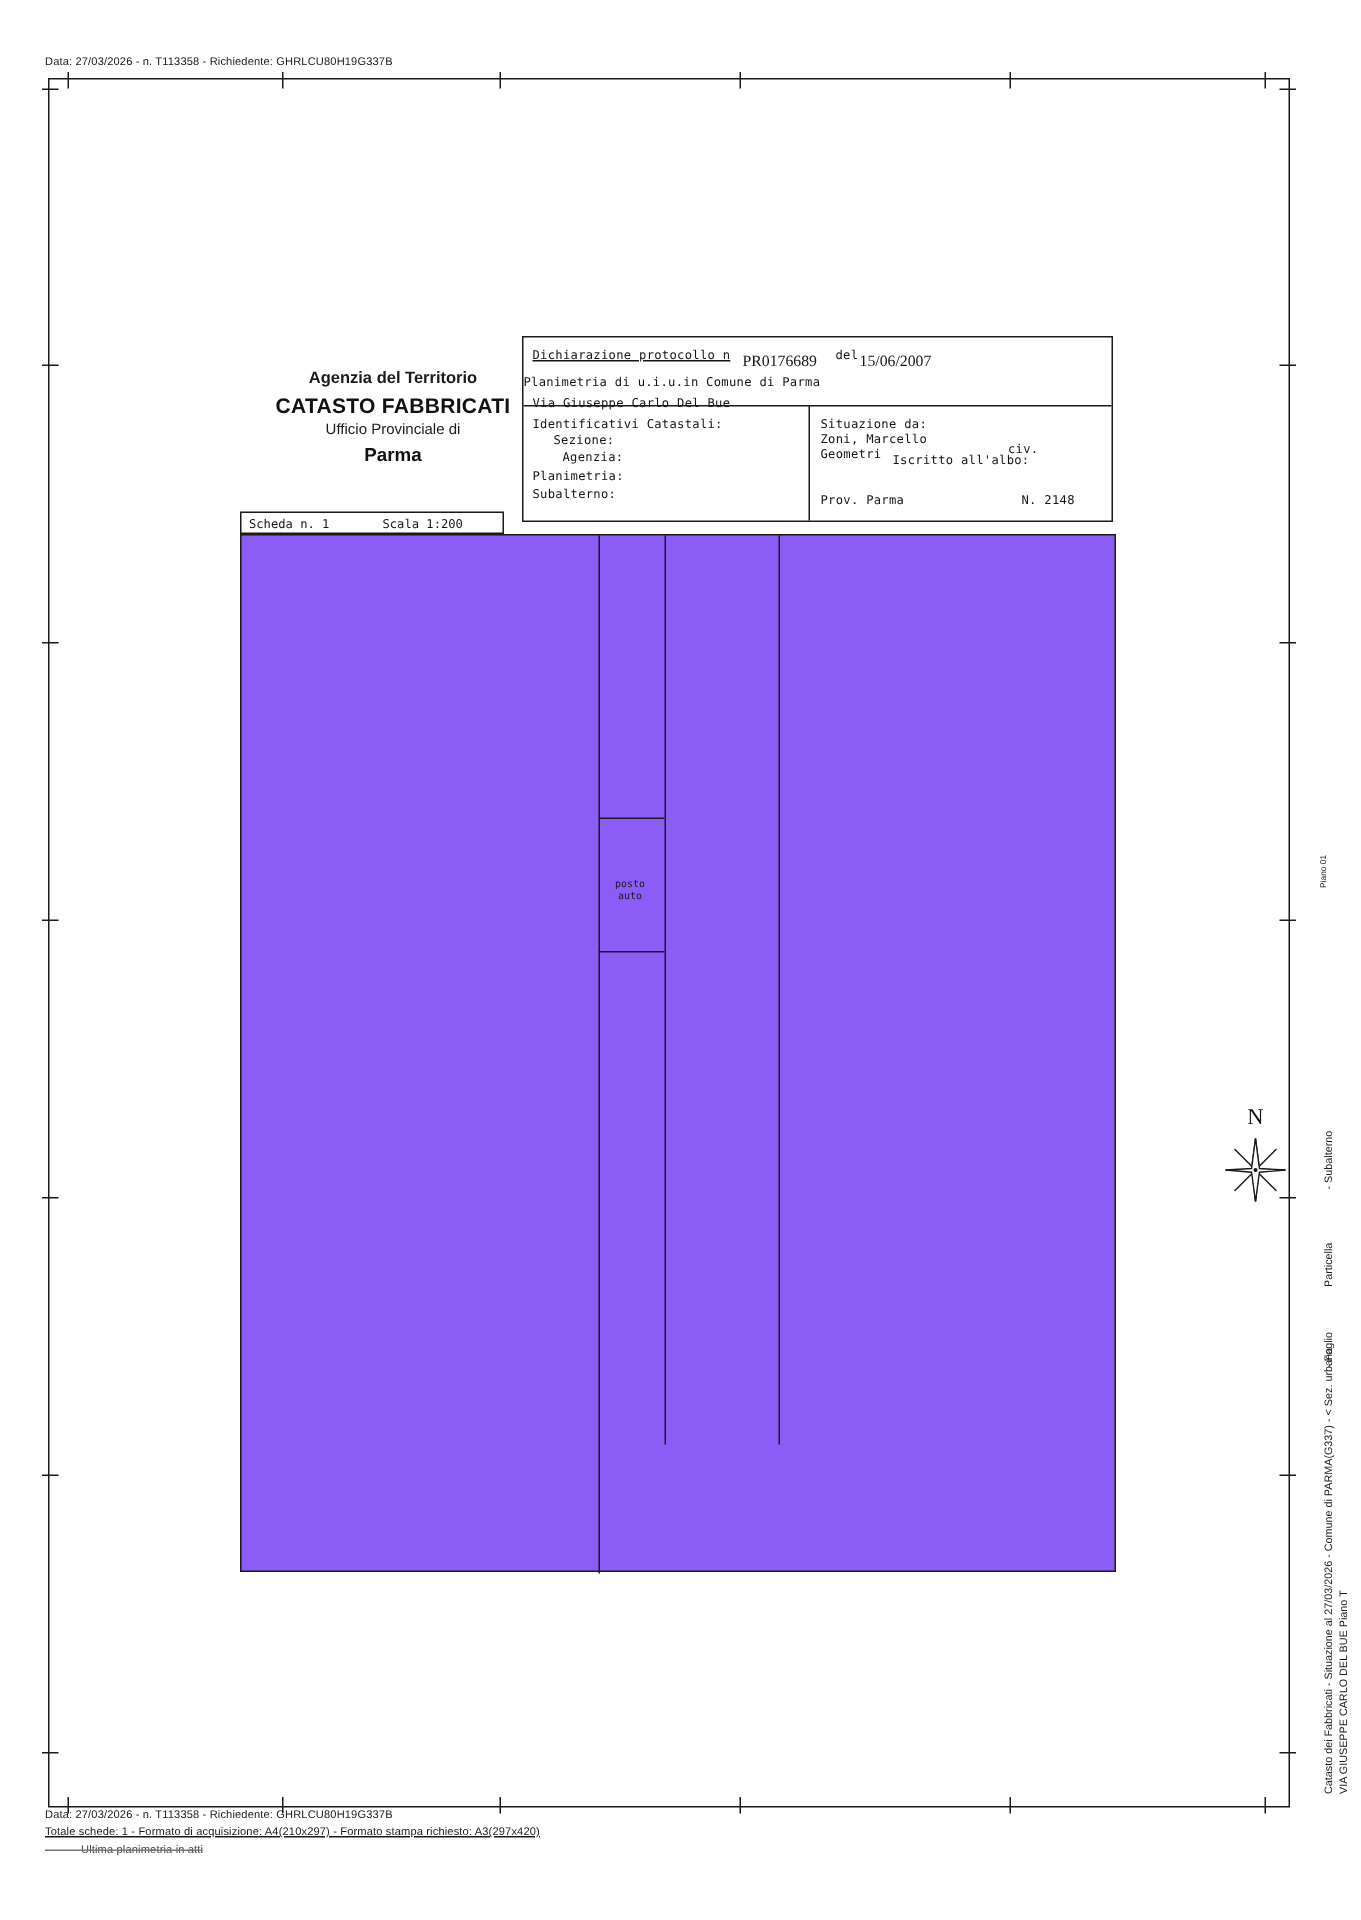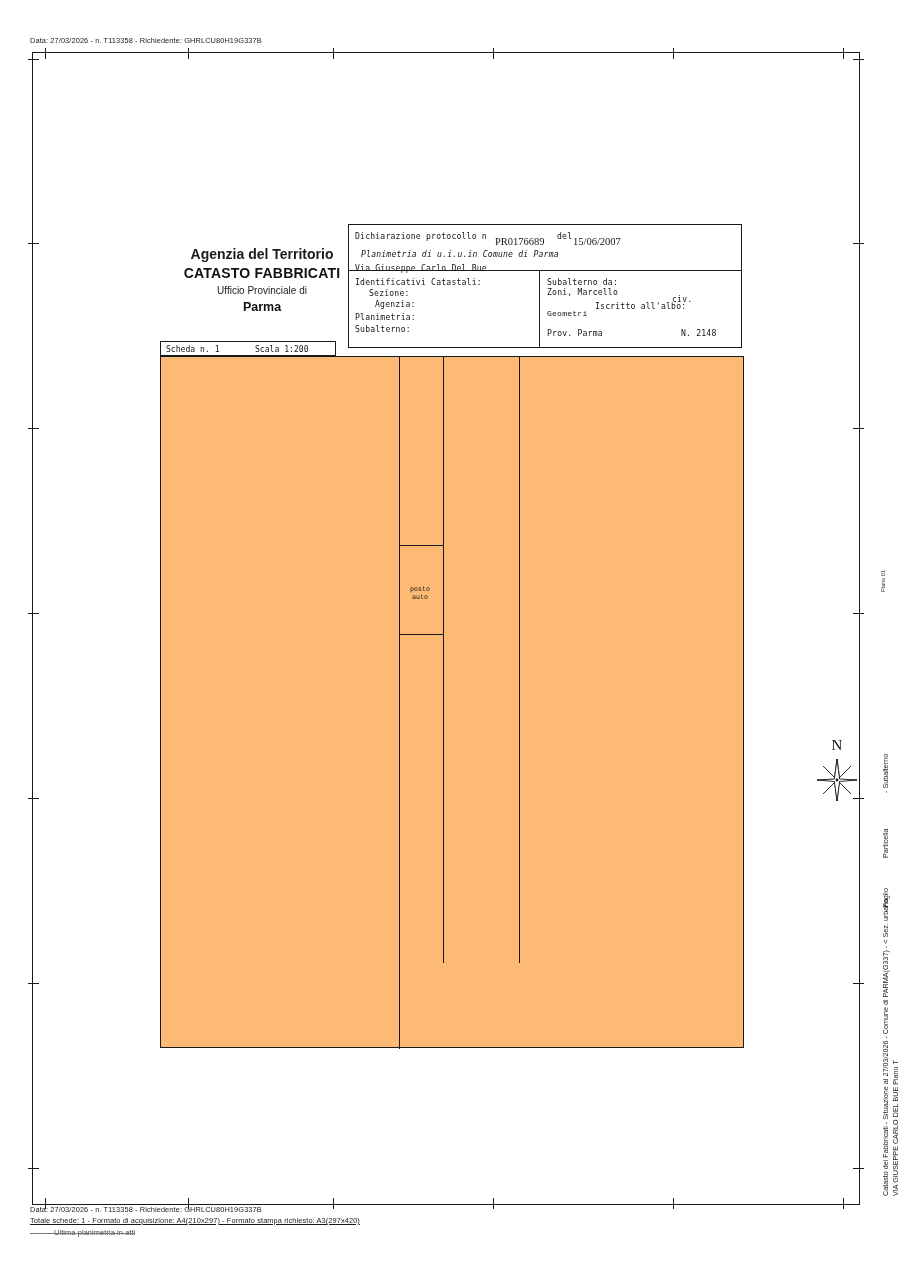--- a/index.html
+++ b/index.html
@@ -64,21 +64,21 @@
 
   
   .agency {
     position: absolute;
     left: 178px;
     top: 245px;
     width: 168px;
     text-align: center;
     line-height: 1.32;
   }
-  .agency .l1 { font-size: 14px; font-weight: bold; color: #1b1b1b; }
+  .agency .l1 { font-size: 11px; font-weight: bold; color: #1b1b1b; }
   .agency .l2 { font-size: 14px; font-weight: bold; letter-spacing: .2px; color: #111; margin-top: 1px;}
   .agency .l3 { font-size: 10px; color: #1b1b1b; margin-top: 1px;}
   .agency .l4 { font-size: 12.5px; font-weight: bold; color: #111; margin-top: 2px;}
 
   
   .proto-box {
     position: absolute;
     left: 348px;
     top: 224px;
     width: 394px;
@@ -124,21 +124,21 @@
 
   
   .plan {
     position: absolute;
     left: 160px;
     top: 356px;
     width: 584px;
     height: 692px;
     border: 1px solid #1a1a1a;
     box-sizing: border-box;
-    background: #fdba74;
+    background: #8b5cf6;
   }
   .vline {
     position: absolute;
     top: 0;
     width: 0;
     border-left: 1px solid #1a1a1a;
   }
   .hline {
     position: absolute;
     border-top: 1px solid #1a1a1a;
@@ -232,39 +232,39 @@
     <div class="l1">Agenzia del Territorio</div>
     <div class="l2">CATASTO FABBRICATI</div>
     <div class="l3">Ufficio Provinciale di</div>
     <div class="l4">Parma</div>
   </div>
 
   <div class="proto-box">
     <div class="divider-h" style="top:45px;"></div>
     <div class="divider-v" style="left:190px; top:45px;"></div>
 
-    <div class="pline" style="left:6px; top:6px;">Dichiarazione protocollo n</div>
+    <div class="pline" style="left:6px; top:6px;text-decoration:underline;">Dichiarazione protocollo n</div>
     <div class="pline big-val" style="left:146px; top:11px;text-align:right;">PR0176689</div>
     <div class="pline" style="left:208px; top:6px;">del</div>
     <div class="pline big-val" style="left:224px; top:11px;">15/06/2007</div>
 
-    <div class="pline" style="left:12px; top:24px;font-style:italic;">Planimetria di u.i.u.in Comune di Parma</div>
+    <div class="pline" style="left:0; top:24px;">Planimetria di u.i.u.in Comune di Parma</div>
     <div class="pline" style="left:6px; top:38px;">Via Giuseppe Carlo Del Bue</div>
     <div class="pline" style="left:323px; top:38px;margin-top:31px;">civ.</div>
 
     <div class="pline" style="left:6px; top:52px;">Identificativi Catastali:</div>
     <div class="pline" style="left:20px; top:63px;">Sezione:</div>
     <div class="pline" style="left:26px; top:74px;">Agenzia:</div>
     <div class="pline" style="left:6px; top:87px;">Planimetria:</div>
     <div class="pline" style="left:6px; top:99px;">Subalterno:</div>
 
-    <div class="pline" style="left:198px; top:52px;">Subalterno da:</div>
+    <div class="pline" style="left:198px; top:52px;">Situazione da:</div>
     <div class="pline" style="left:198px; top:62px;">Zoni, Marcello</div>
     <div class="pline" style="left:198px; top:76px;margin-left:48px;">Iscritto all'albo:</div>
-    <div class="pline" style="left:198px; top:84px;font-family:Liberation Mono, monospace;">Geometri</div>
+    <div class="pline" style="left:198px; top:72px;">Geometri</div>
     <div class="pline" style="left:198px; top:103px;">Prov. Parma</div>
     <div class="pline" style="left:332px; top:103px;">N.  2148</div>
   </div>
 
   <div class="scheda-bar">
     <span style="left:5px;">Scheda n. 1</span>
     <span style="left:94px;">Scala 1:200</span>
   </div>
 
   <div class="plan">

